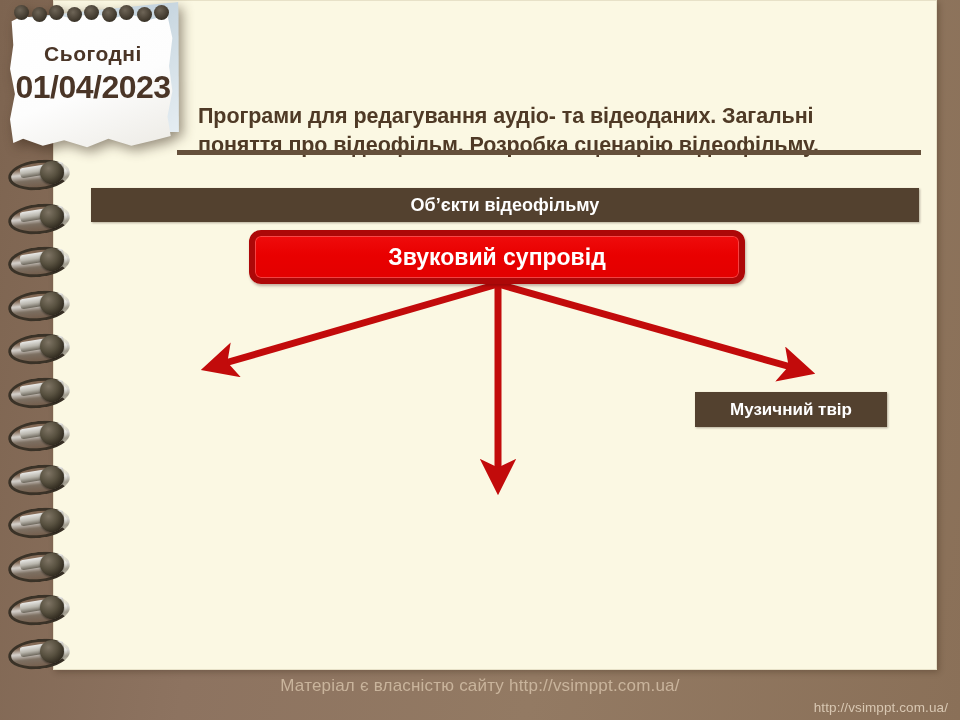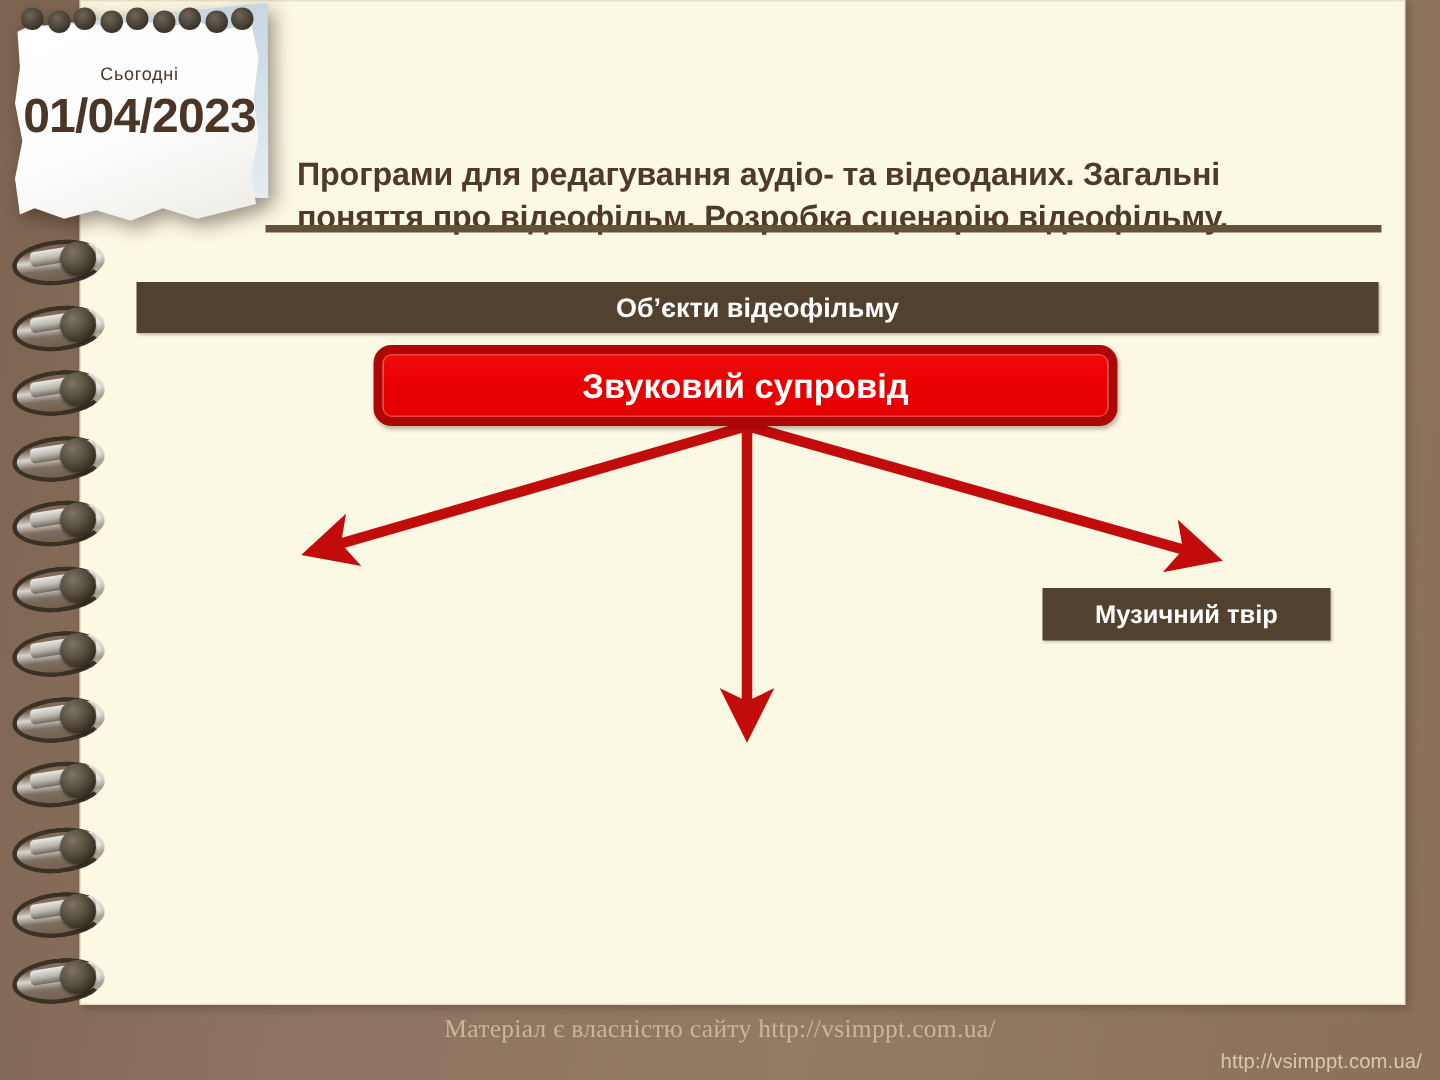--- a/index.html
+++ b/index.html
@@ -138,22 +138,22 @@
   }
   #date-note .note-text {
     position: absolute;
     left: 0;
     top: 40px;
     width: 170px;
     text-align: center;
     color: #4a3527;
   }
   #note-today {
-    font-size: 12px;
-    font-weight: normal;
+    font-size: 21px;
+    font-weight: bold;
     letter-spacing: 0.5px;
   }
   #note-date {
     font-size: 32px;
     font-weight: bold;
     margin-top: 3px;
     letter-spacing: -0.5px;
   }
 
   
@@ -248,21 +248,21 @@
     z-index: 2;
   }
 
   
   #footer-credit {
     position: absolute;
     left: 0;
     top: 676px;
     width: 960px;
     text-align: center;
-    font-family: Liberation Serif, serif;
+    font-family: Liberation Sans, sans-serif;
     font-size: 17px;
     color: #c9b49c;
     letter-spacing: 0.2px;
   }
   #footer-url {
     position: absolute;
     right: 12px;
     bottom: 5px;
     font-size: 13.5px;
     color: #d8c7b2;

